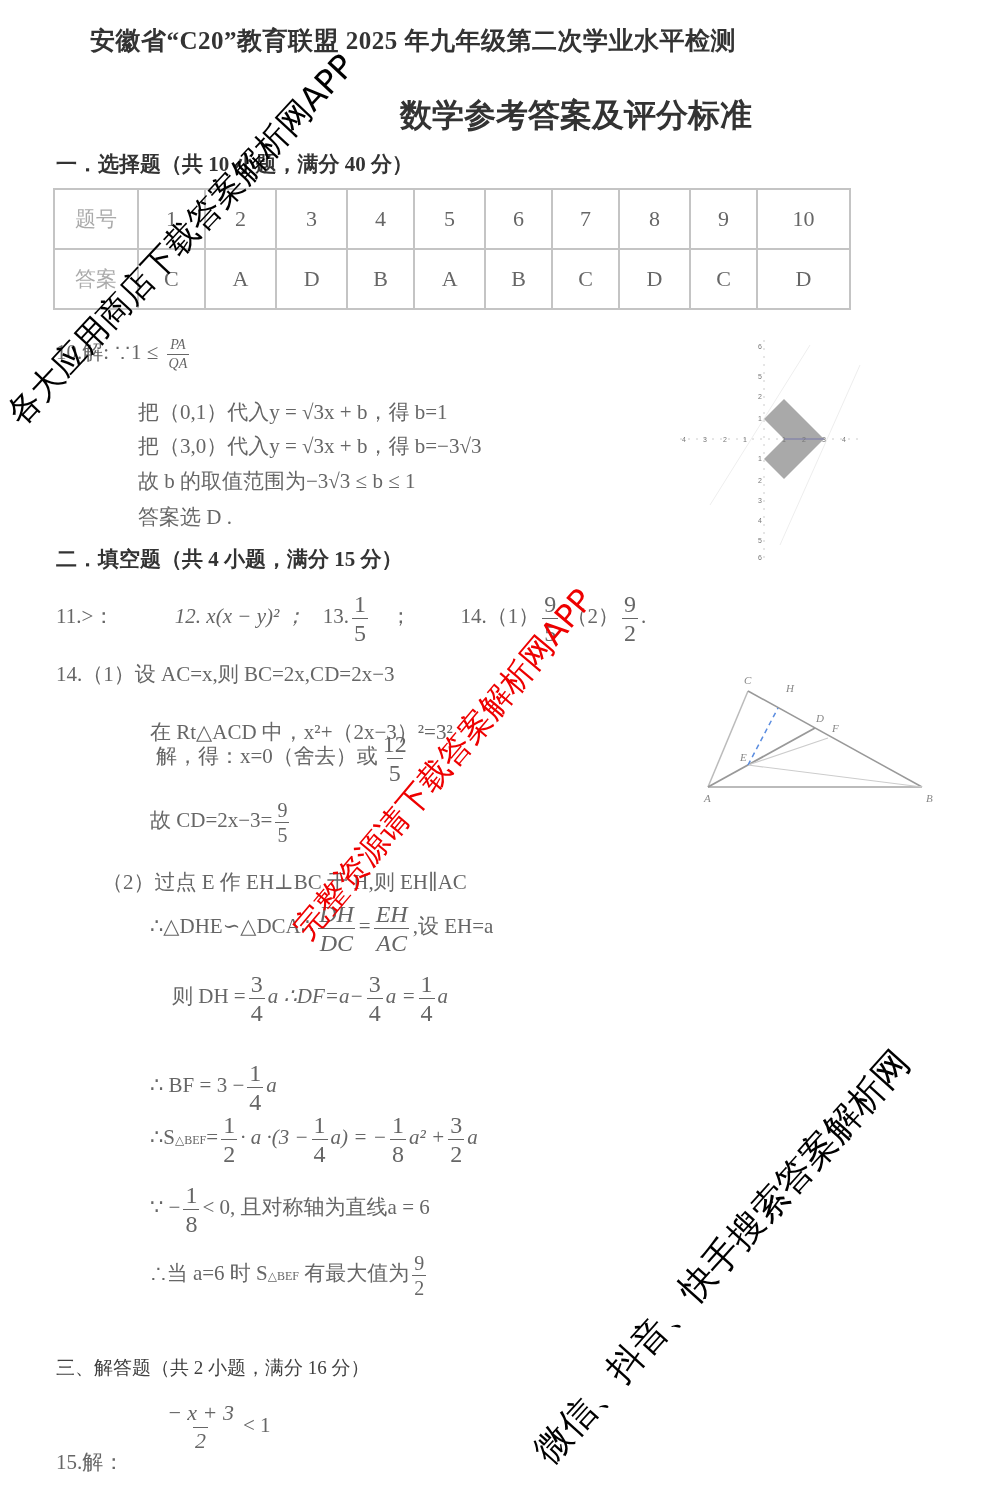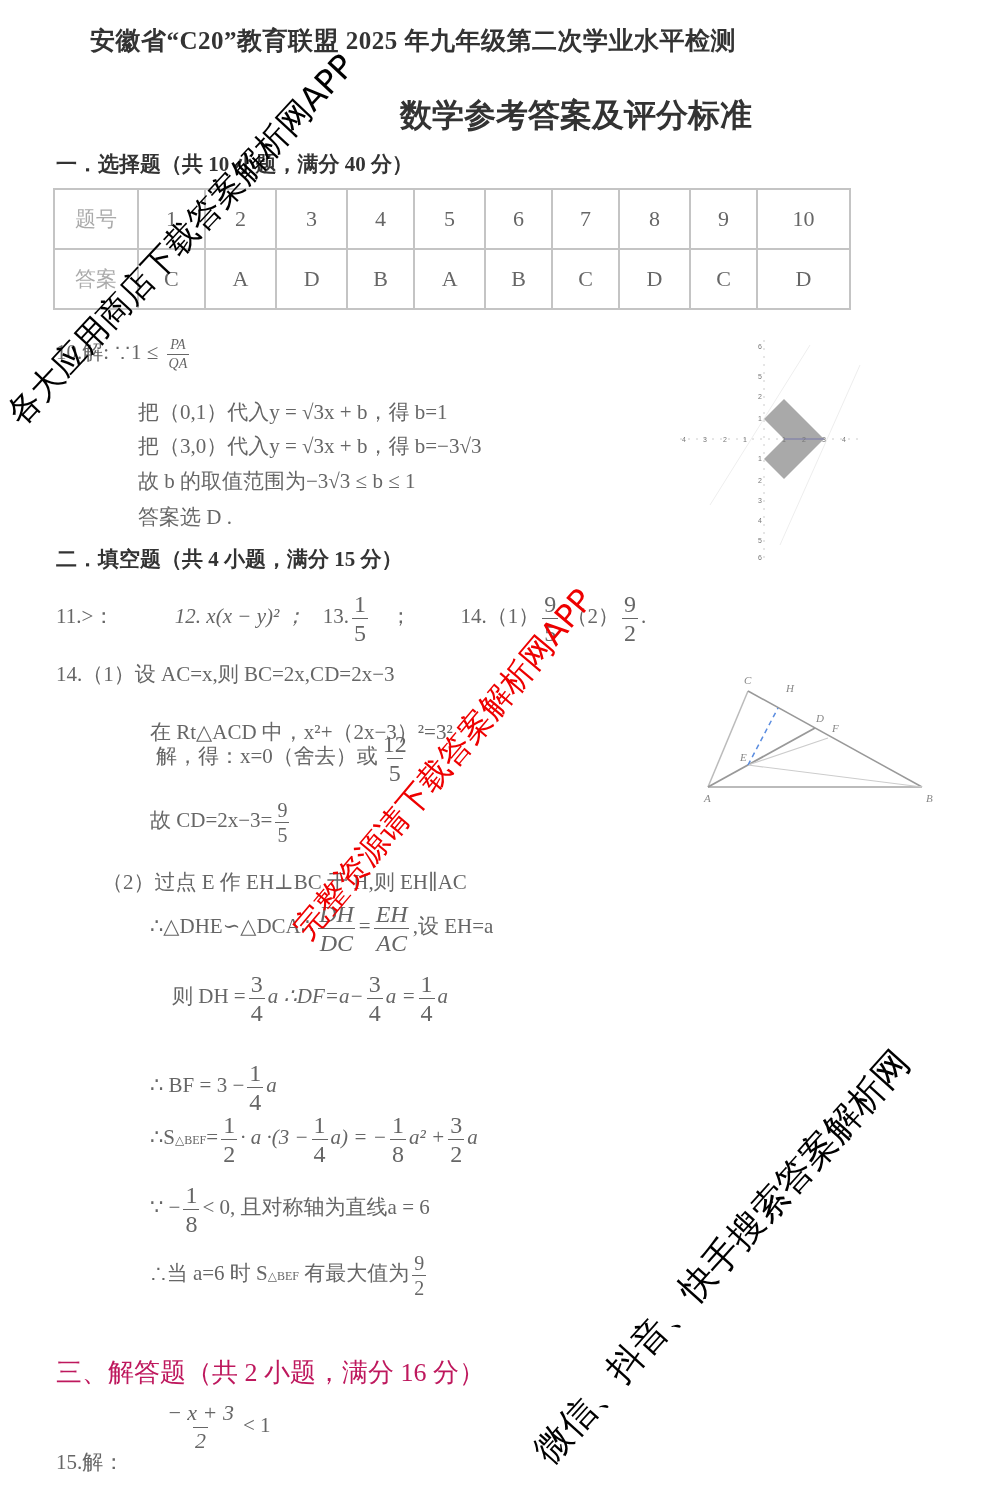--- a/index.html
+++ b/index.html
@@ -2,21 +2,21 @@
 <html><head>
 <meta charset="utf-8">
 <style>
   html, body { margin:0; padding:0; background:#ffffff; }
   body { width:1000px; height:1487px; position:relative; overflow:hidden;
          font-family:"Liberation Serif","DejaVu Serif",serif; color:#555; }
   .abs { position:absolute; white-space:nowrap; }
   .title1 { left:90px; top:24px; font-size:25px; font-weight:bold; color:#333; letter-spacing:0.5px; }
   .title2 { left:400px; top:94px; font-size:32px; font-weight:bold; color:#333; }
   .sec { font-size:21px; font-weight:bold; color:#333; }
-  .sec3 { font-size:26px; color:#be185d; }
+  .sec3 { font-size:19px; color:#404040; }
   table.ans { position:absolute; left:53px; top:188px; width:798px; border-collapse:collapse; }
   table.ans td { border:2px solid #c4c4c4; height:56px; text-align:center; font-size:22px; color:#666; }
   table.ans td.hd { color:#aaa; width:80px; font-size:21px; }
   .line { font-size:21px; color:#666; }
   .it { font-style:italic; }
   .frac { display:inline-flex; flex-direction:column; align-items:center; vertical-align:middle; margin:0 3px; line-height:1; }
   .frac .n { padding:0 2px 2px; }
   .frac .d { border-top:1.5px solid #666; padding:2px 2px 0; }
   .frac.sm { font-size:14px; font-style:italic; }
   .frac.md { font-size:24px; }

